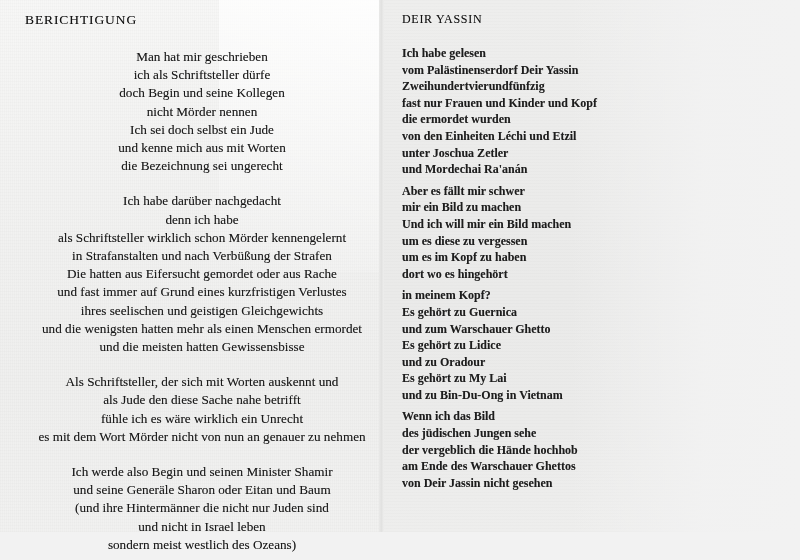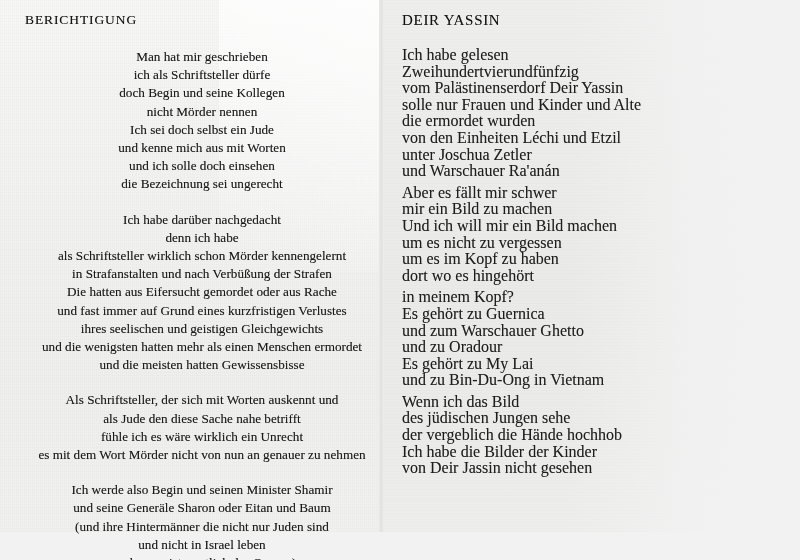--- a/index.html
+++ b/index.html
@@ -130,21 +130,21 @@
   }
 
   .poem-title {
     font-size: 13.5px;
     letter-spacing: 0.9px;
     font-weight: 400;
     margin: 0;
     color: #121212;
   }
   .poem-right .poem-title {
-    font-size: 15px;
+    font-size: 12px;
     letter-spacing: 0.7px;
   }
 
   .stanza {
     margin: 0;
   }
   .poem-left .stanza {
     margin-top: 17px;
     text-align: center;
   }
@@ -158,23 +158,24 @@
     margin-top: 18px;
   }
 
   .line {
     font-size: 13.2px;
     line-height: 18.2px;
     white-space: pre;
     color: #191919;
   }
   .poem-right .line {
-    font-size: 16px;
+    font-size: 12px;
     line-height: 16.6px;
     color: #1d1d1d;
+    font-weight: bold;
   }
 
   
   .poem-left .line, .poem-left .poem-title {
     text-shadow: 0 0 0.45px rgba(0,0,0,0.35);
   }
   .poem-right .line, .poem-right .poem-title {
     text-shadow: 0 0 0.5px rgba(0,0,0,0.30);
   }
 
@@ -196,21 +197,20 @@
   <div class="page-left">
     <div class="poem poem-left">
       <h1 class="poem-title">BERICHTIGUNG</h1>
       <div class="stanza" id="L0">
           <div class="line">Man hat mir geschrieben</div>
           <div class="line">ich als Schriftsteller dürfe</div>
           <div class="line">doch Begin und seine Kollegen</div>
           <div class="line">nicht Mörder nennen</div>
           <div class="line">Ich sei doch selbst ein Jude</div>
           <div class="line">und kenne mich aus mit Worten</div>
-          <div class="line">und ich solle doch einsehen</div>
           <div class="line">die Bezeichnung sei ungerecht</div>
         </div>
       <div class="stanza" id="L1">
           <div class="line">Ich habe darüber nachgedacht</div>
           <div class="line">denn ich habe</div>
           <div class="line">als Schriftsteller wirklich schon Mörder kennengelernt</div>
           <div class="line">in Strafanstalten und nach Verbüßung der Strafen</div>
           <div class="line">Die hatten aus Eifersucht gemordet oder aus Rache</div>
           <div class="line">und fast immer auf Grund eines kurzfristigen Verlustes</div>
           <div class="line">ihres seelischen und geistigen Gleichgewichts</div>
@@ -233,49 +233,50 @@
     </div>
   </div>
 
   <div class="gutter"></div>
 
   <div class="page-right">
     <div class="poem poem-right">
       <h1 class="poem-title">DEIR YASSIN</h1>
       <div class="stanza" id="R0">
           <div class="line">Ich habe gelesen</div>
+          <div class="line">vom Palästinenserdorf Deir Yassin</div>
           <div class="line">Zweihundertvierundfünfzig</div>
-          <div class="line">vom Palästinenserdorf Deir Yassin</div>
-          <div class="line">solle nur Frauen und Kinder und Alte</div>
+          <div class="line">fast nur Frauen und Kinder und Kopf</div>
           <div class="line">die ermordet wurden</div>
           <div class="line">von den Einheiten Léchi und Etzil</div>
           <div class="line">unter Joschua Zetler</div>
-          <div class="line">und Warschauer Ra'anán</div>
+          <div class="line">und Mordechai Ra'anán</div>
         </div>
       <div class="stanza" id="R1">
           <div class="line">Aber es fällt mir schwer</div>
           <div class="line">mir ein Bild zu machen</div>
           <div class="line">Und ich will mir ein Bild machen</div>
-          <div class="line">um es nicht zu vergessen</div>
+          <div class="line">um es diese zu vergessen</div>
           <div class="line">um es im Kopf zu haben</div>
           <div class="line">dort wo es hingehört</div>
         </div>
       <div class="stanza" id="R2">
           <div class="line">in meinem Kopf?</div>
           <div class="line">Es gehört zu Guernica</div>
           <div class="line">und zum Warschauer Ghetto</div>
+          <div class="line">Es gehört zu Lidice</div>
           <div class="line">und zu Oradour</div>
           <div class="line">Es gehört zu My Lai</div>
           <div class="line">und zu Bin-Du-Ong in Vietnam</div>
         </div>
       <div class="stanza" id="R3">
           <div class="line">Wenn ich das Bild</div>
           <div class="line">des jüdischen Jungen sehe</div>
           <div class="line">der vergeblich die Hände hochhob</div>
-          <div class="line">Ich habe die Bilder der Kinder</div>
+          <div class="line">am Ende des Warschauer Ghettos</div>
           <div class="line">von Deir Jassin nicht gesehen</div>
         </div>
     </div>
   </div>
 
 </div>
 
 <div id="bottom-margin"></div>
 
 </body></html>

